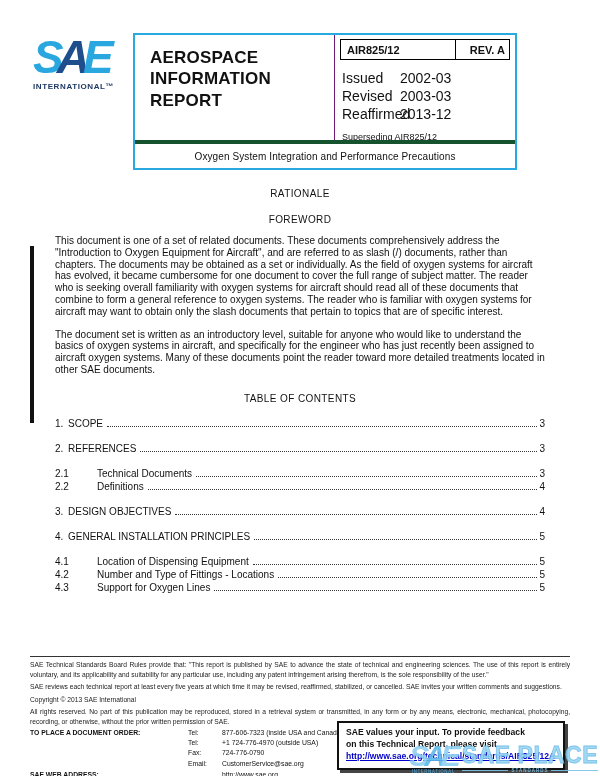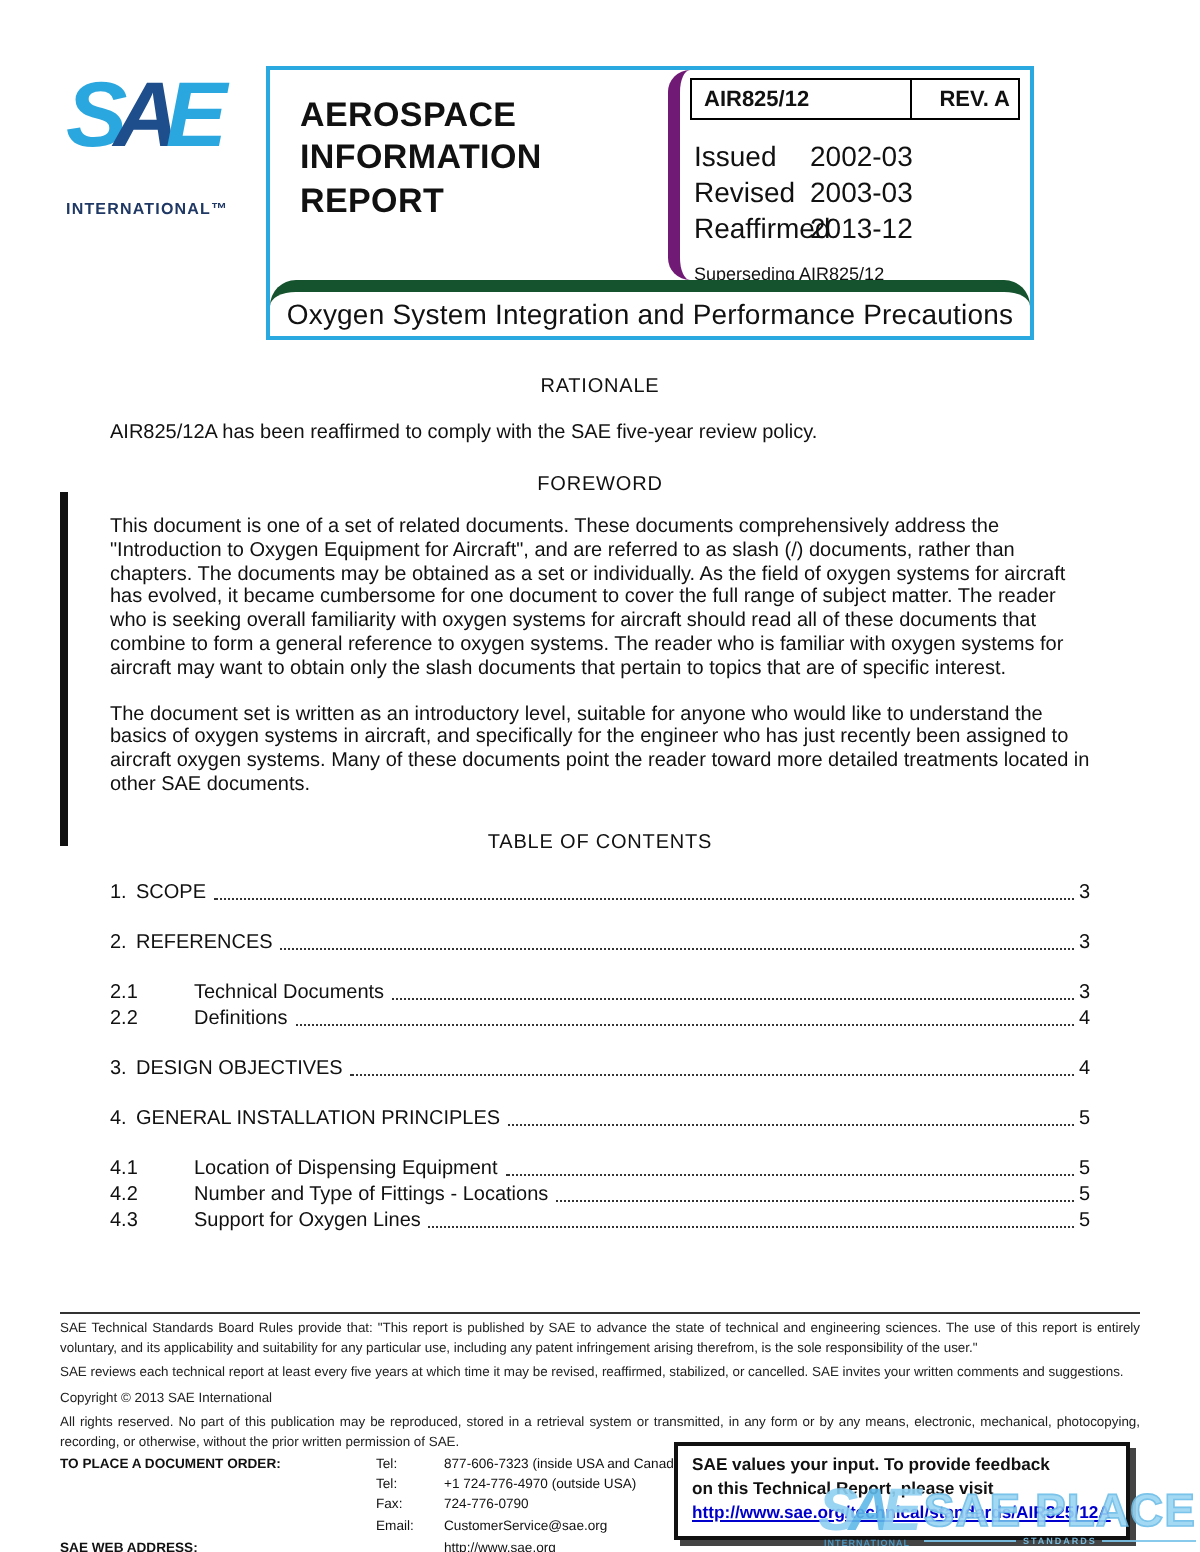--- a/index.html
+++ b/index.html
@@ -9,41 +9,41 @@
     background:#fff; overflow:hidden;
     font-family:"Liberation Sans","DejaVu Sans",sans-serif; color:#111;
   }
 
   
   .header-zone { position:relative; height:170px; }
   .sae-logo { position:absolute; left:33px; top:36px; width:98px; text-align:left; }
   .sae-letters { display:flex; font-style:italic; font-weight:900; font-size:46px; line-height:0.95; letter-spacing:-4px; }
   .sae-letters .lt-s, .sae-letters .lt-e { color:#2BA7E0; }
   .sae-letters .lt-a { color:#1E4E8C; margin:0 -3px; }
-  .sae-intl { font-size:8px; font-weight:bold; color:#1F3864; letter-spacing:0.6px; margin-top:20px; white-space:nowrap; }
+  .sae-intl { font-size:8px; font-weight:bold; color:#1F3864; letter-spacing:0.6px; margin-top:2px; white-space:nowrap; }
 
   .header-box {
     position:absolute; left:133px; top:33px; width:384px;
     border:2px solid #2AA8E0; display:grid;
     grid-template-columns:1fr 181px; grid-template-rows:105px 28px;
     background:#fff;
   }
   .hb-title { padding:12px 0 0 15px; font-size:17px; font-weight:bold; line-height:1.25; letter-spacing:0.2px; }
-  .hb-right { border-left:6px solid #701a75; padding:4px 5px 0 5px;border-radius:11px; }
+  .hb-right { border-left:1px solid #701a75; padding:4px 5px 0 5px; }
   .docnum-row { display:flex; }
   .docnum-cell { border:1.5px solid #000; font-weight:bold; font-size:11px; padding:4px 6px 3px 6px; flex:1; }
   .rev-cell { border:1.5px solid #000; border-left:none; font-weight:bold; font-size:11px; padding:4px 4px 3px 4px; width:54px; text-align:right; }
   .dates { margin:9px 0 0 2px; font-size:14px; }
   .date-row { display:flex; line-height:1.3; }
   .date-label { width:58px; }
   .superseding { margin:8px 0 0 2px; font-size:9px; }
   .hb-subtitle {
-    grid-column:1 / -1; border-top:6px solid #14532d;
+    grid-column:1 / -1; border-top:4px solid #14532d;
     display:flex; align-items:center; justify-content:center;
-    font-size:14px; letter-spacing:0.1px;border-radius:13px;
+    font-size:10px; letter-spacing:0.1px;
   }
 
   
   .body-zone { padding:0 55px; }
   .center-head { text-align:center; font-size:10px; letter-spacing:0.4px; }
   .h-rationale { margin-top:18px; }
   .rationale-body { margin-top:12px; font-size:10px; }
   .h-foreword { margin-top:15px; }
   .para { margin-top:10px; font-size:10px; line-height:11.8px; text-align:left; }
   .para2 { margin-top:11px; }
@@ -138,21 +138,20 @@
 
       <div class="hb-subtitle">Oxygen System Integration and Performance Precautions</div>
     </div>
   </div>
 
   <div class="change-bar"></div>
 
   <div class="body-zone">
 
     <div class="center-head h-rationale">RATIONALE</div>
-    <div class="rationale-body">AIR825/12A has been reaffirmed to comply with the SAE five-year review policy.</div>
 
     <div class="center-head h-foreword">FOREWORD</div>
     <div class="para">This document is one of a set of related documents.  These documents comprehensively address the "Introduction to Oxygen Equipment for Aircraft", and are referred to as slash (/) documents, rather than chapters.  The documents may be obtained as a set or individually.  As the field of oxygen systems for aircraft has evolved, it became cumbersome for one document to cover the full range of subject matter.  The reader who is seeking overall familiarity with oxygen systems for aircraft should read all of these documents that combine to form a general reference to oxygen systems.  The reader who is familiar with oxygen systems for aircraft may want to obtain only the slash documents that pertain to topics that are of specific interest.</div>
     <div class="para para2">The document set is written as an introductory level, suitable for anyone who would like to understand the basics of oxygen systems in aircraft, and specifically for the engineer who has just recently been assigned to aircraft oxygen systems.  Many of these documents point the reader toward more detailed treatments located in other SAE documents.</div>
 
     <div class="center-head h-toc">TABLE OF CONTENTS</div>
 
     <div class="toc">
       <div class="toc-row">
         <span class="toc-num">1.</span>

